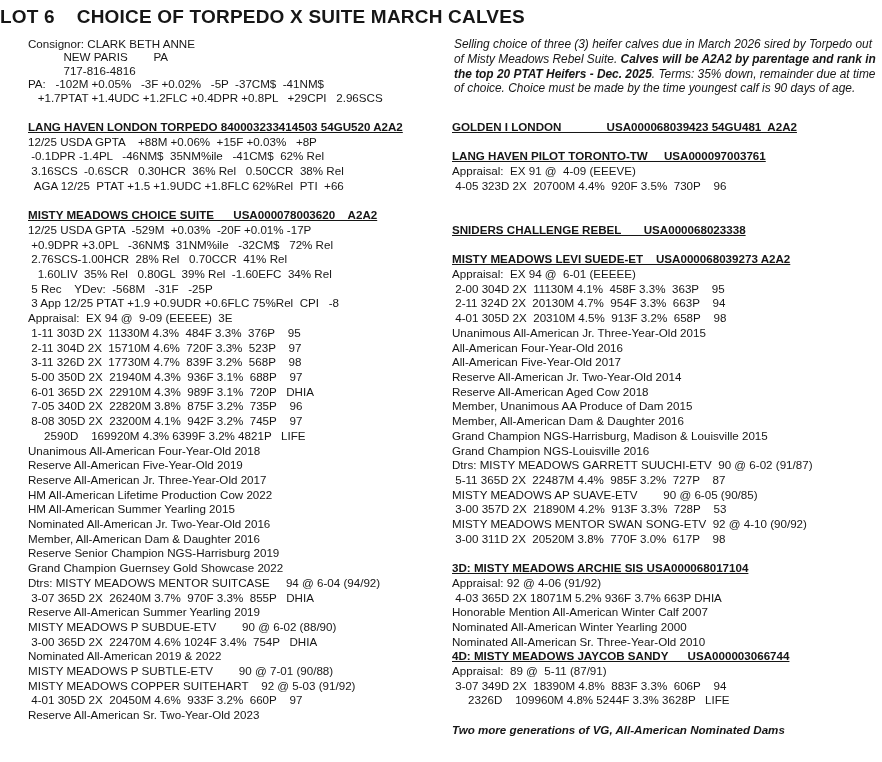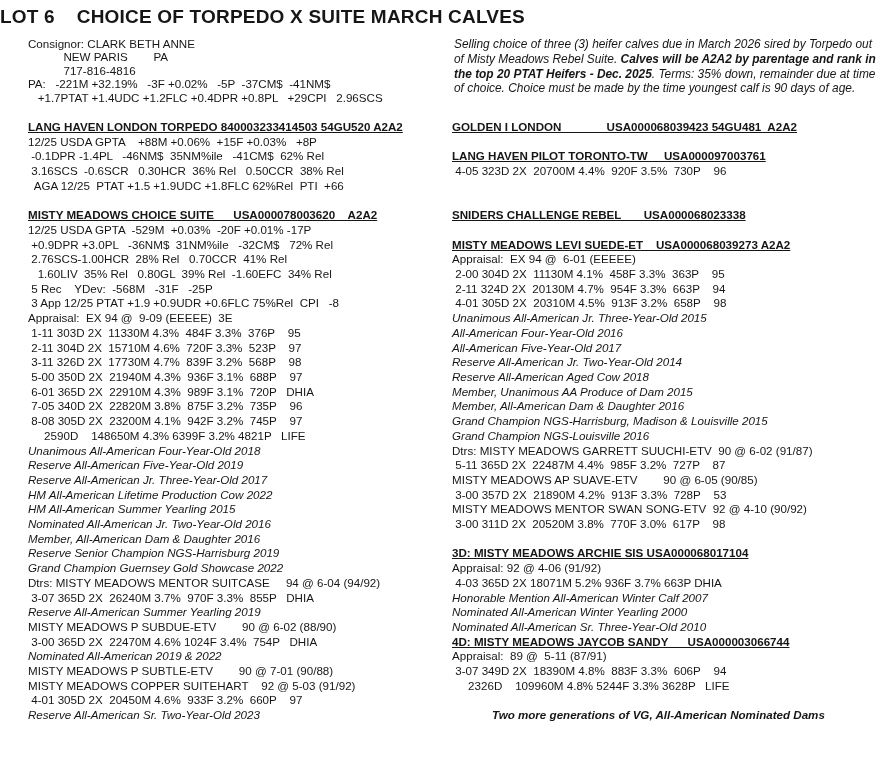--- a/index.html
+++ b/index.html
@@ -49,32 +49,32 @@
     line-height: 14.7px;
   }
   .col .ln {
     white-space: pre;
     min-height: 14.7px;
   }
   .ln.head {
     font-weight: bold;
     text-decoration: underline;
   }
-  .ln.italic { font-style: italic; }
-  .ln.bolditalic { font-style: italic; font-weight: bold; margin-left: 40px; }
+  .ln.italic { }
+  .ln.bolditalic { font-style: italic; font-weight: bold; }
 </style>
 </head>
 <body>
 
 <div class="page">
 
   <div class="title">LOT 6    CHOICE OF TORPEDO X SUITE MARCH CALVES</div>
 
   <div class="toprow">
-    <div class="consignor"><div class="ln plain">Consignor: CLARK BETH ANNE</div><div class="ln plain">           NEW PARIS        PA</div><div class="ln plain">           717-816-4816</div><div class="ln plain">PA:   -221M +32.19%   -3F +0.02%   -5P  -37CM$  -41NM$</div><div class="ln plain">   +1.7PTAT +1.4UDC +1.2FLC +0.4DPR +0.8PL   +29CPI   2.96SCS</div></div>
+    <div class="consignor"><div class="ln plain">Consignor: CLARK BETH ANNE</div><div class="ln plain">           NEW PARIS        PA</div><div class="ln plain">           717-816-4816</div><div class="ln plain">PA:   -102M +0.05%   -3F +0.02%   -5P  -37CM$  -41NM$</div><div class="ln plain">   +1.7PTAT +1.4UDC +1.2FLC +0.4DPR +0.8PL   +29CPI   2.96SCS</div></div>
     <div class="desc"><span>Selling choice of three (3) heifer calves due in March 2026 sired by Torpedo out of Misty Meadows Rebel Suite. </span><span class="b">Calves will be A2A2 by parentage and rank in the top 20 PTAT Heifers - Dec. 2025</span><span>. Terms: 35% down, remainder due at time of choice. Choice must be made by the time youngest calf is 90 days of age.</span></div>
   </div>
 
   <div class="cols">
     <div class="col">
         <div class="ln head">LANG HAVEN LONDON TORPEDO 840003233414503 54GU520 A2A2</div>
         <div class="ln plain">12/25 USDA GPTA    +88M +0.06%  +15F +0.03%   +8P</div>
         <div class="ln plain"> -0.1DPR -1.4PL   -46NM$  35NM%ile   -41CM$  62% Rel</div>
         <div class="ln plain"> 3.16SCS  -0.6SCR   0.30HCR  36% Rel   0.50CCR  38% Rel</div>
         <div class="ln plain">  AGA 12/25  PTAT +1.5 +1.9UDC +1.8FLC 62%Rel  PTI  +66</div>
@@ -87,21 +87,21 @@
         <div class="ln plain"> 5 Rec    YDev:  -568M   -31F   -25P</div>
         <div class="ln plain"> 3 App 12/25 PTAT +1.9 +0.9UDR +0.6FLC 75%Rel  CPI   -8</div>
         <div class="ln plain">Appraisal:  EX 94 @  9-09 (EEEEE)  3E</div>
         <div class="ln plain"> 1-11 303D 2X  11330M 4.3%  484F 3.3%  376P    95</div>
         <div class="ln plain"> 2-11 304D 2X  15710M 4.6%  720F 3.3%  523P    97</div>
         <div class="ln plain"> 3-11 326D 2X  17730M 4.7%  839F 3.2%  568P    98</div>
         <div class="ln plain"> 5-00 350D 2X  21940M 4.3%  936F 3.1%  688P    97</div>
         <div class="ln plain"> 6-01 365D 2X  22910M 4.3%  989F 3.1%  720P   DHIA</div>
         <div class="ln plain"> 7-05 340D 2X  22820M 3.8%  875F 3.2%  735P    96</div>
         <div class="ln plain"> 8-08 305D 2X  23200M 4.1%  942F 3.2%  745P    97</div>
-        <div class="ln plain">     2590D    148650M 4.3% 6399F 3.2% 4821P   LIFE</div>
+        <div class="ln plain">     2590D    169920M 4.3% 6399F 3.2% 4821P   LIFE</div>
         <div class="ln italic">Unanimous All-American Four-Year-Old 2018</div>
         <div class="ln italic">Reserve All-American Five-Year-Old 2019</div>
         <div class="ln italic">Reserve All-American Jr. Three-Year-Old 2017</div>
         <div class="ln italic">HM All-American Lifetime Production Cow 2022</div>
         <div class="ln italic">HM All-American Summer Yearling 2015</div>
         <div class="ln italic">Nominated All-American Jr. Two-Year-Old 2016</div>
         <div class="ln italic">Member, All-American Dam &amp; Daughter 2016</div>
         <div class="ln italic">Reserve Senior Champion NGS-Harrisburg 2019</div>
         <div class="ln italic">Grand Champion Guernsey Gold Showcase 2022</div>
         <div class="ln plain">Dtrs: MISTY MEADOWS MENTOR SUITCASE     94 @ 6-04 (94/92)</div>
@@ -112,20 +112,21 @@
         <div class="ln italic">Nominated All-American 2019 &amp; 2022</div>
         <div class="ln plain">MISTY MEADOWS P SUBTLE-ETV        90 @ 7-01 (90/88)</div>
         <div class="ln plain">MISTY MEADOWS COPPER SUITEHART    92 @ 5-03 (91/92)</div>
         <div class="ln plain"> 4-01 305D 2X  20450M 4.6%  933F 3.2%  660P    97</div>
         <div class="ln italic">Reserve All-American Sr. Two-Year-Old 2023</div>
       </div>
     <div class="col">
         <div class="ln head">GOLDEN I LONDON              USA000068039423 54GU481  A2A2</div>
         <div class="ln blank">&nbsp;</div>
         <div class="ln head">LANG HAVEN PILOT TORONTO-TW     USA000097003761</div>
+        <div class="ln plain">Appraisal:  EX 91 @  4-09 (EEEVE)</div>
         <div class="ln plain"> 4-05 323D 2X  20700M 4.4%  920F 3.5%  730P    96</div>
         <div class="ln blank">&nbsp;</div>
         <div class="ln blank">&nbsp;</div>
         <div class="ln head">SNIDERS CHALLENGE REBEL       USA000068023338</div>
         <div class="ln blank">&nbsp;</div>
         <div class="ln head">MISTY MEADOWS LEVI SUEDE-ET    USA000068039273 A2A2</div>
         <div class="ln plain">Appraisal:  EX 94 @  6-01 (EEEEE)</div>
         <div class="ln plain"> 2-00 304D 2X  11130M 4.1%  458F 3.3%  363P    95</div>
         <div class="ln plain"> 2-11 324D 2X  20130M 4.7%  954F 3.3%  663P    94</div>
         <div class="ln plain"> 4-01 305D 2X  20310M 4.5%  913F 3.2%  658P    98</div>

